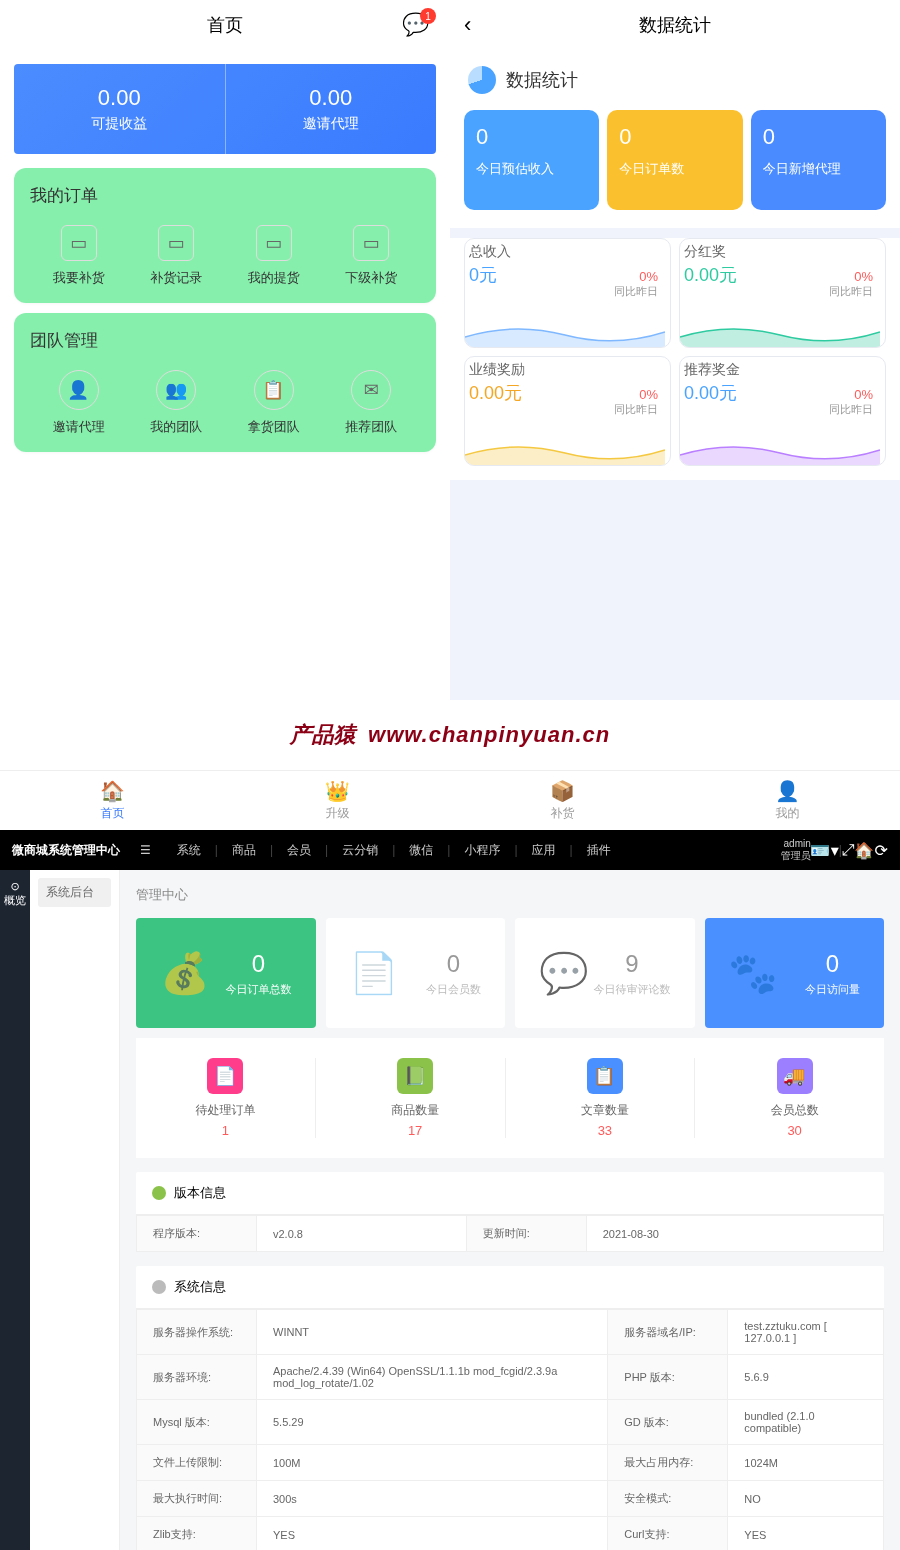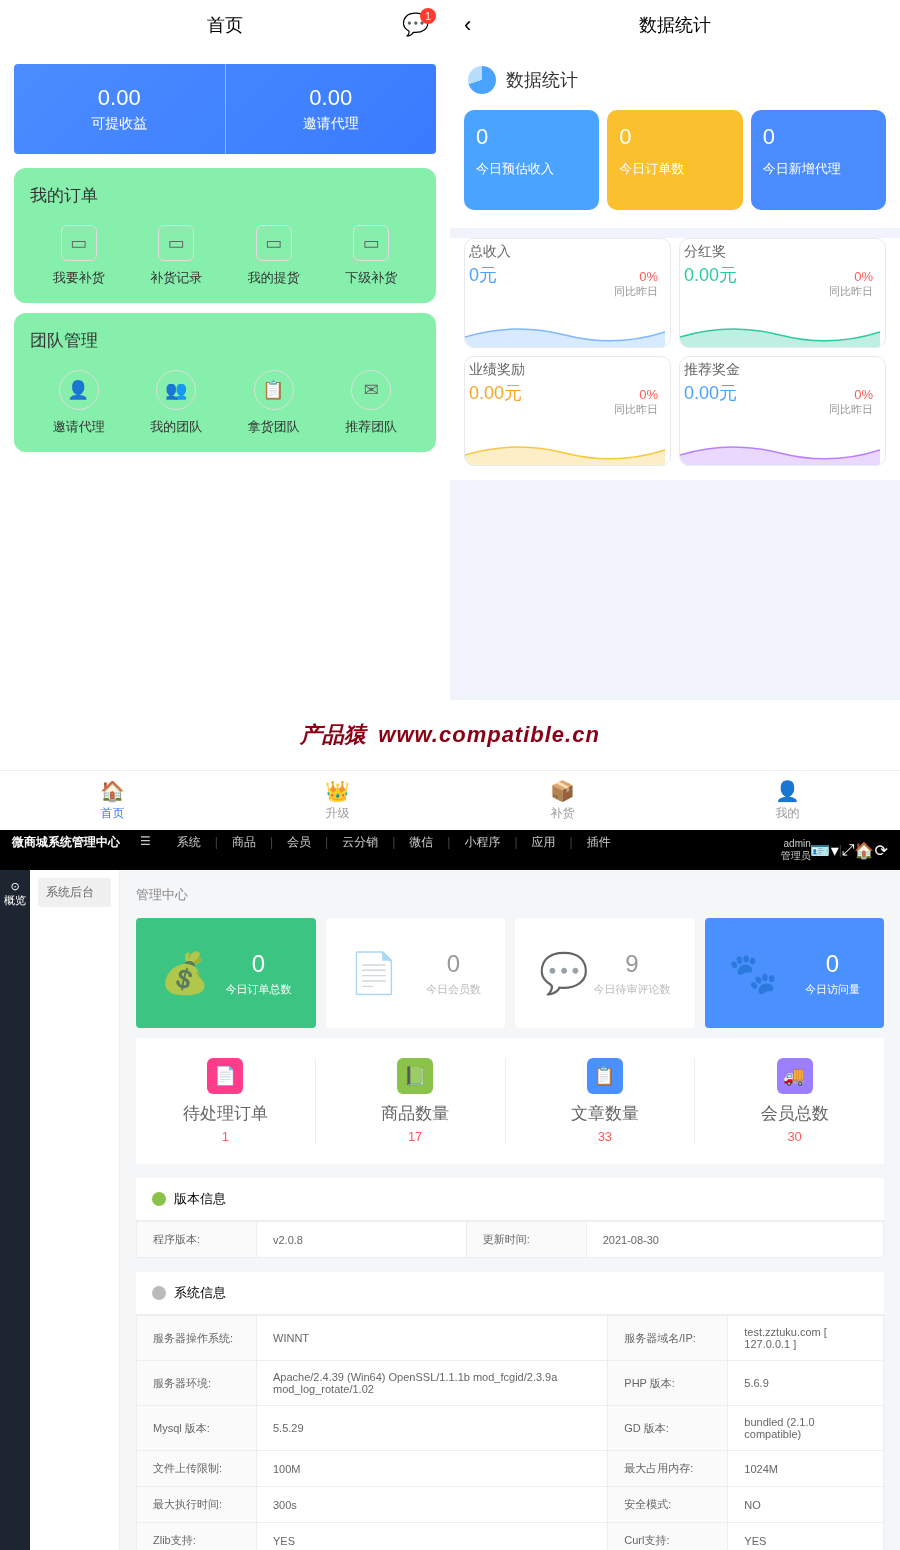--- a/index.html
+++ b/index.html
@@ -60,21 +60,21 @@
 
 .watermark{text-align:center;color:#8b0015;font-size:22px;font-weight:bold;padding:20px 0;font-style:italic}
 .watermark .url{letter-spacing:1px}
 
 .tabbar{display:flex;border-top:1px solid #eee;height:60px}
 .tabbar-item{flex:1;display:flex;flex-direction:column;align-items:center;justify-content:center;font-size:12px;color:#999}
 .tabbar-item.active{color:#3a7bff}
 .tabbar-icon{font-size:20px;margin-bottom:2px}
 
 .admin{background:#f5f6f8;position:relative}
-.admin-topbar{background:#000;height:40px;display:flex;color:#ccc;font-size:12px;padding:4px 12px}
+.admin-topbar{background:#000;height:40px;display:flex;align-items:center;color:#ccc;font-size:12px;padding:4px 12px}
 .admin-topbar .logo{color:#fff;font-weight:bold;margin-right:20px}
 .admin-topbar .nav-item{padding:0 14px;cursor:pointer}
 .admin-topbar .sep{color:#444}
 .admin-topbar-right{margin-left:auto;display:flex;align-items:center;gap:0}
 .admin-topbar-right .user{text-align:right;font-size:10px;line-height:1.2}
 .admin-topbar-right .icn{font-size:16px;color:#fff;cursor:pointer}
 .admin-body{display:flex}
 .admin-sidebar{width:30px;background:#1d2531}
 .admin-sidebar-icon{color:#fff;text-align:center;padding:10px 0;font-size:11px}
 .admin-sidebar2{width:90px;background:#fff;border-right:1px solid #eee;font-size:12px;padding:8px}
@@ -87,21 +87,21 @@
 .admin-card .lbl{font-size:11px;margin-top:4px}
 .admin-card .icn{font-size:40px;opacity:0.6}
 .admin-card.green{background:#3cc482}
 .admin-card.white{background:#fff;color:#bbb}
 .admin-card.white .num{color:#999}
 .admin-card.blue{background:#4a90ff}
 .admin-cards2{display:flex;gap:10px;background:#fff;padding:20px 0;margin-bottom:14px}
 .admin-card2{flex:1;text-align:center;border-right:1px solid #eee}
 .admin-card2:last-child{border:none}
 .admin-card2 .icn{width:36px;height:36px;margin:0 auto 8px;border-radius:6px;display:flex;align-items:center;justify-content:center;color:#fff;font-size:18px}
-.admin-card2 .lbl{font-size:17px;color:#666}
+.admin-card2 .lbl{font-size:12px;color:#666}
 .admin-card2 .num{font-size:13px;color:#ff5b5b;margin-top:4px}
 .admin-panel{background:#fff;margin-bottom:14px;border-radius:2px}
 .admin-panel-hd{padding:12px 16px;font-size:13px;border-bottom:1px solid #eee;display:flex;align-items:center}
 .admin-panel-hd::before{content:"";width:14px;height:14px;border-radius:50%;background:#8bc34a;margin-right:8px}
 .admin-panel-hd.gray::before{background:#bbb}
 .admin-table{width:100%;font-size:11px;color:#666;border-collapse:collapse}
 .admin-table td{padding:10px 16px;border:1px solid #eee}
 .admin-table td.lbl{background:#fafafa;width:120px}
 </style>
 </head>
@@ -232,21 +232,21 @@
               <path d="M0,20 Q50,5 100,18 T200,15 L200,30 L0,30 Z" fill="#b97fff" opacity="0.3"></path>
               <path d="M0,20 Q50,5 100,18 T200,15" stroke="#b97fff" fill="none" stroke-width="1.5"></path>
             </svg>
     </div>
         </div>
     </div>
   </div>
 </div>
 
 <div class="watermark">
-  <span>产品猿</span>&nbsp;&nbsp;<span class="url">www.compatible.cn</span>
+  <span>产品猿</span>&nbsp;&nbsp;<span class="url">www.chanpinyuan.cn</span>
 </div>
 
 <div class="tabbar" id="tabbar">
     <div class="tabbar-item active">
       <div class="tabbar-icon">🏠</div>
       <span>首页</span>
     </div>
     <div class="tabbar-item ">
       <div class="tabbar-icon">👑</div>
       <span>升级</span>

